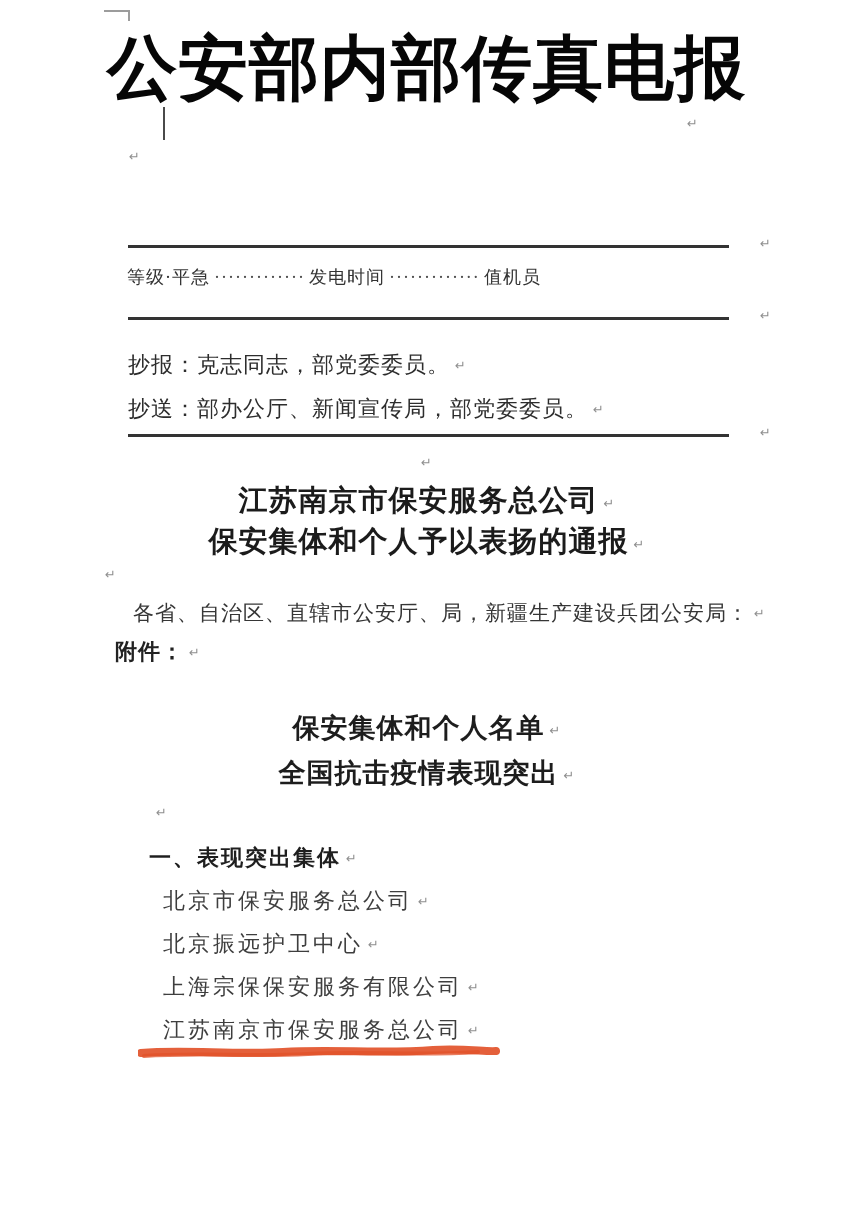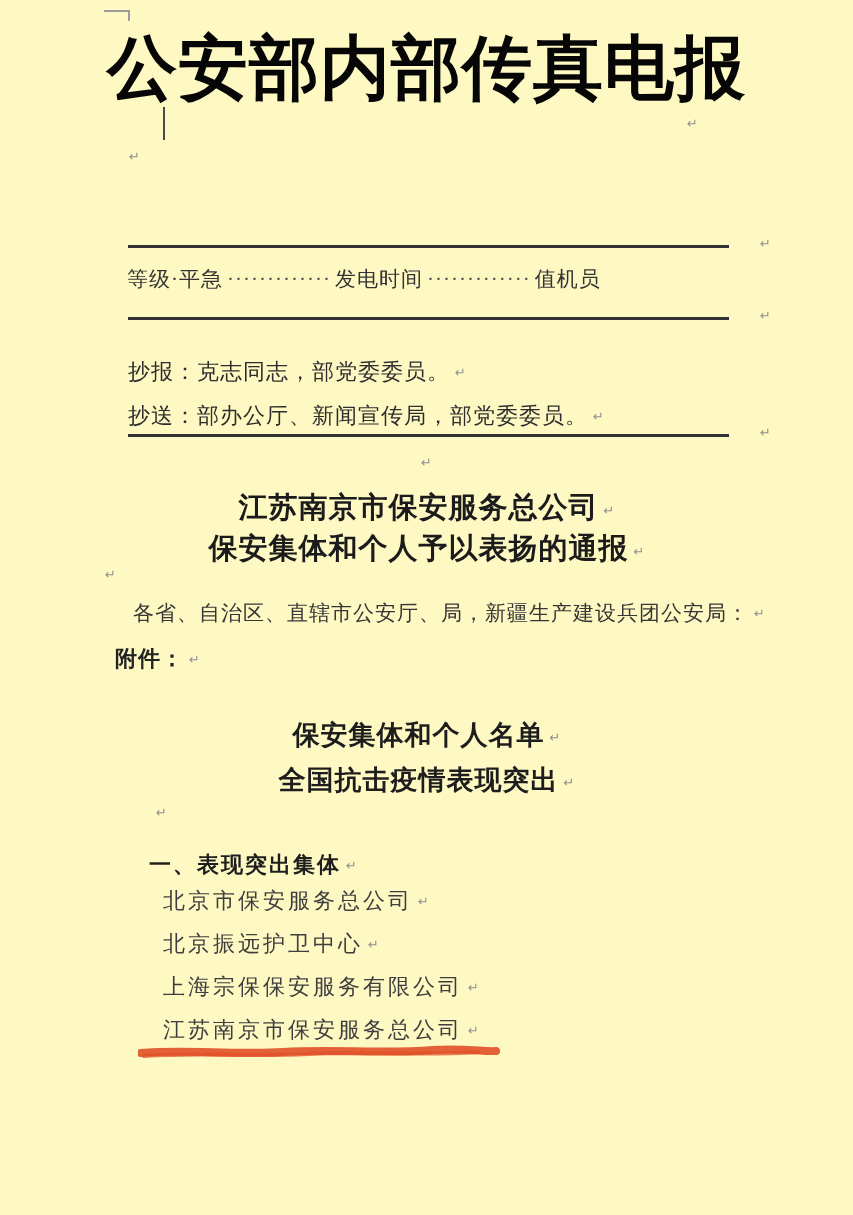--- a/index.html
+++ b/index.html
@@ -1,24 +1,24 @@
 <!DOCTYPE html>
 <html><head>
 <meta charset="utf-8">
 <style>
   html,body{margin:0;padding:0;background:#e8e8e8;}
   #page{
     position:relative;width:853px;height:1215px;margin:0 auto;
-    background:#fef9c3;overflow:hidden;
+    background:#ffffff;overflow:hidden;
     font-family:"Liberation Serif","DejaVu Serif",serif;
     color:#2b2b2b;
   }
   .abs{position:absolute;}
   .serifText{font-family:"Liberation Serif","DejaVu Serif",serif;}
-  .sansText{font-family:"Liberation Sans","DejaVu Sans",sans-serif;margin-top:7px;}
+  .sansText{font-family:"Liberation Sans","DejaVu Sans",sans-serif;}
 
   
   .pmark{
     color:#8f8f8f;font-size:13px;line-height:13px;
     font-family:"DejaVu Sans",sans-serif;font-weight:400;letter-spacing:0;
   }
   .pmark.inline{margin-left:5px;vertical-align:2px;}
 
   #corner-mark{
     left:104px;top:10px;width:24px;height:9px;
@@ -45,21 +45,21 @@
 
   .rule{left:128px;width:601px;height:2.5px;background:#333;}
   #rule-1{top:245px;}
   #rule-2{top:317px;}
   #rule-3{top:434px;}
   #pmark-rule-1{left:760px;top:237px;}
   #pmark-rule-2{left:760px;top:309px;}
   #pmark-rule-3{left:760px;top:426px;}
 
   #grade-line{
-    left:127px;top:265px;font-size:21px;color:#333;white-space:nowrap;letter-spacing:1px;
+    left:127px;top:265px;font-size:18px;color:#333;white-space:nowrap;letter-spacing:1px;
   }
   #grade-line .dots{color:#4f4f4f;letter-spacing:1px;margin:0 4px;}
 
   .copy-line{
     left:128px;font-size:22px;color:#2d2d2d;letter-spacing:1px;white-space:nowrap;
   }
   #copy-line-1{top:350px;}
   #copy-line-2{top:394px;}
 
   #pmark-center{left:0;right:0;top:456px;text-align:center;}

